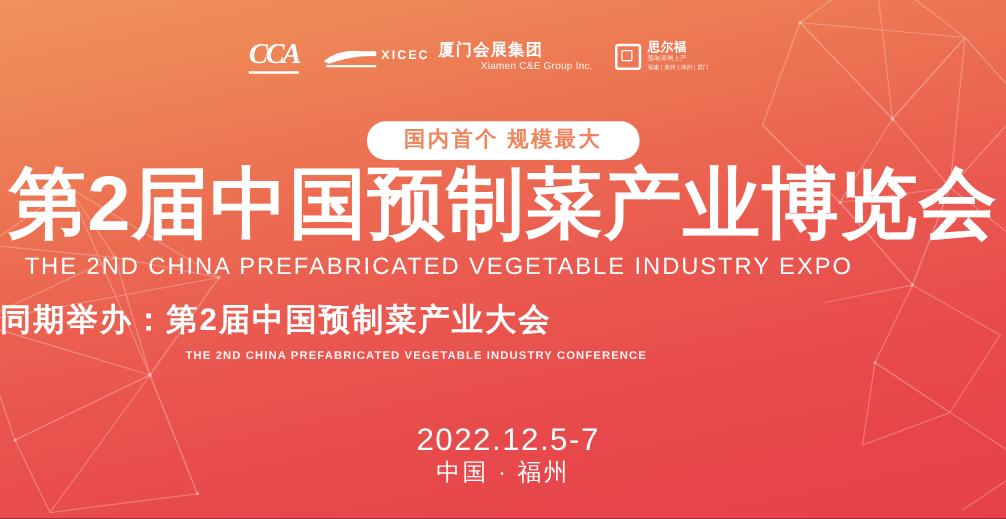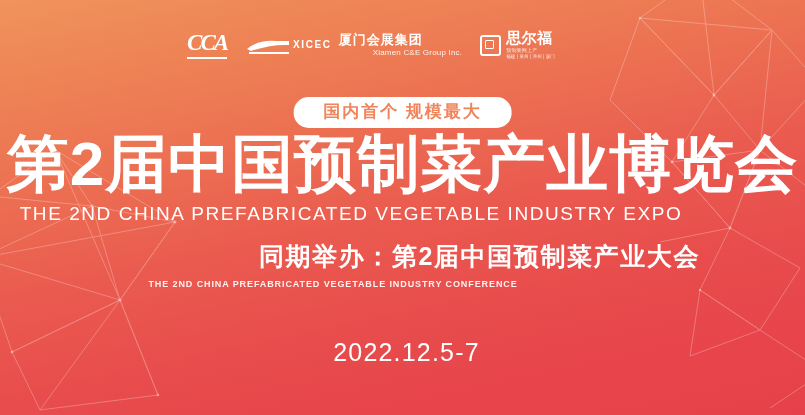--- a/index.html
+++ b/index.html
@@ -29,21 +29,21 @@
     width: 805px;
     height: 415px;
     pointer-events: none;
   }
   .deco svg { display: block; width: 805px; height: 415px; }
 
   
   .logo-strip {
     position: absolute;
     top: 24px;
-    left: 0;
+    left: 12px;
     width: 742px;
     height: 42px;
     display: flex;
     align-items: center;
     justify-content: center;
     gap: 0px;
   }
   .logo-block {
     display: flex;
     align-items: center;
@@ -131,21 +131,21 @@
   .sp3-mark:before {
     content:"";
     position:absolute;
     left: 3px; top: 3px;
     width: 7px; height: 7px;
     border: 1.5px solid #ffffff;
     border-radius: 1px;
   }
   .sp3-txt { display:flex; flex-direction:column; justify-content:center; }
   .sp3-cn {
-    font-size: 15px;
+    font-size: 10px;
     font-weight: bold;
     color: #ffffff;
     letter-spacing: 0.4px;
     line-height: 1.1;
     white-space: nowrap;
   }
   .sp3-sub {
     font-size: 5px;
     color: rgba(255,255,255,0.8);
     letter-spacing: 0.2px;
@@ -205,21 +205,21 @@
     line-height: 1.15;
     white-space: nowrap;
   }
 
   
   .sub-cn {
     position: absolute;
     top: 241px;
     left: 0;
     width: 700px;
-    text-align: right;
+    text-align: left;
     font-size: 25px;
     font-weight: bold;
     color: #ffffff;
     letter-spacing: 1.6px;
     line-height: 1.2;
     white-space: nowrap;
   }
   .sub-en {
     position: absolute;
     top: 279px;
@@ -351,14 +351,15 @@
 
   <div class="badge">国内首个 规模最大</div>
 
   <div class="title-cn">第2届中国预制菜产业博览会</div>
   <div class="title-en">THE 2ND CHINA PREFABRICATED VEGETABLE INDUSTRY EXPO</div>
 
   <div class="sub-cn">同期举办：第2届中国预制菜产业大会</div>
   <div class="sub-en">THE 2ND CHINA PREFABRICATED VEGETABLE INDUSTRY CONFERENCE</div>
 
   <div class="date">2022.12.5-7</div>
+  <div class="place">中国 · 福州</div>
 
 </div>
 
 </body></html>

